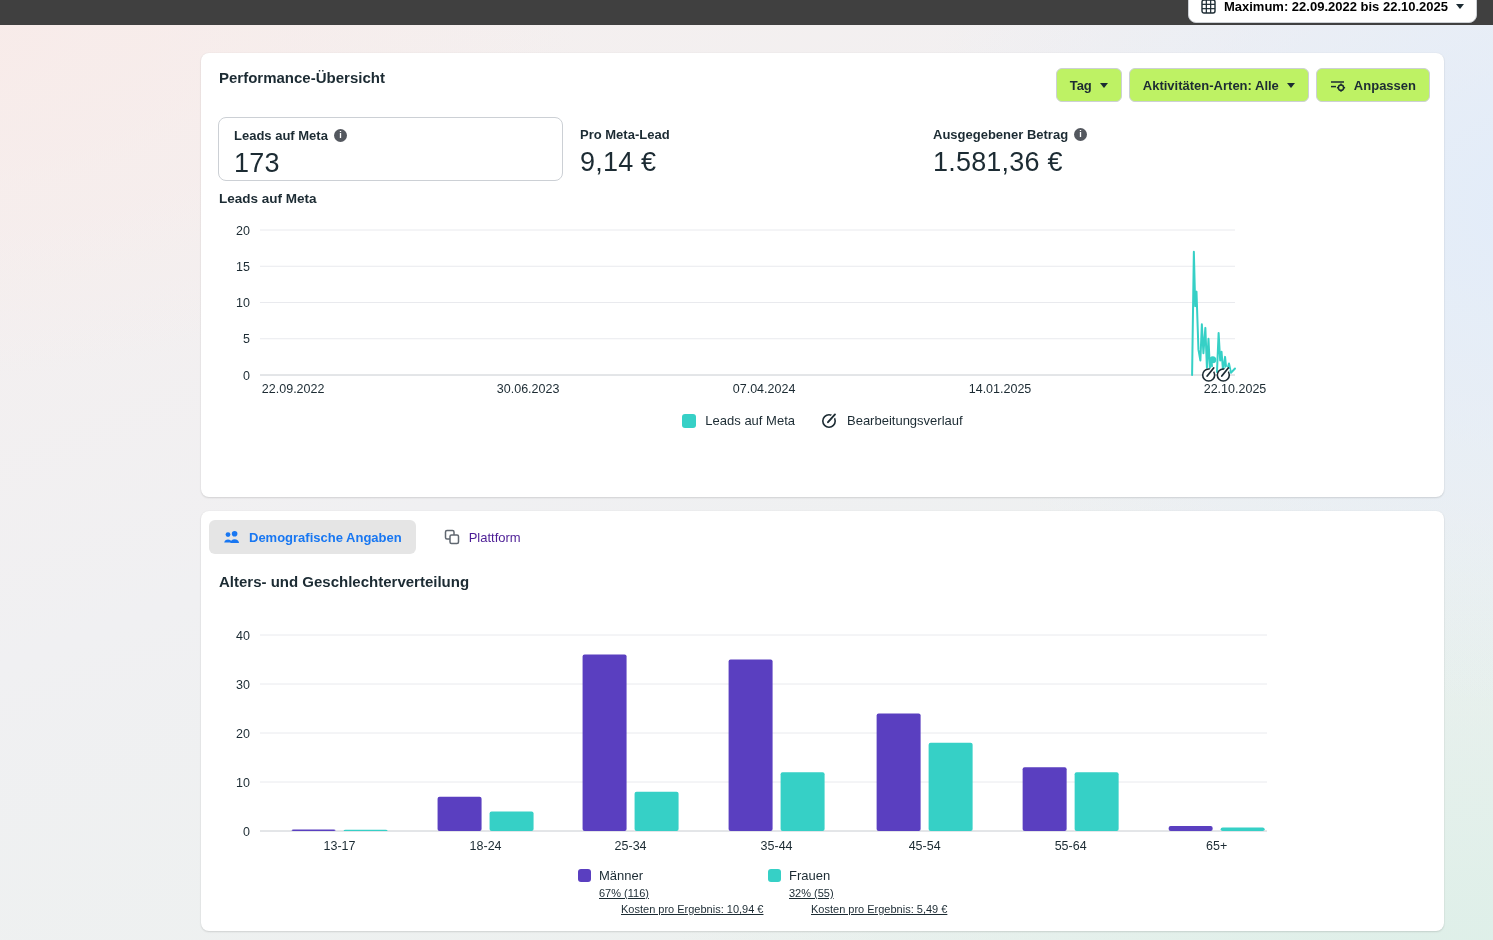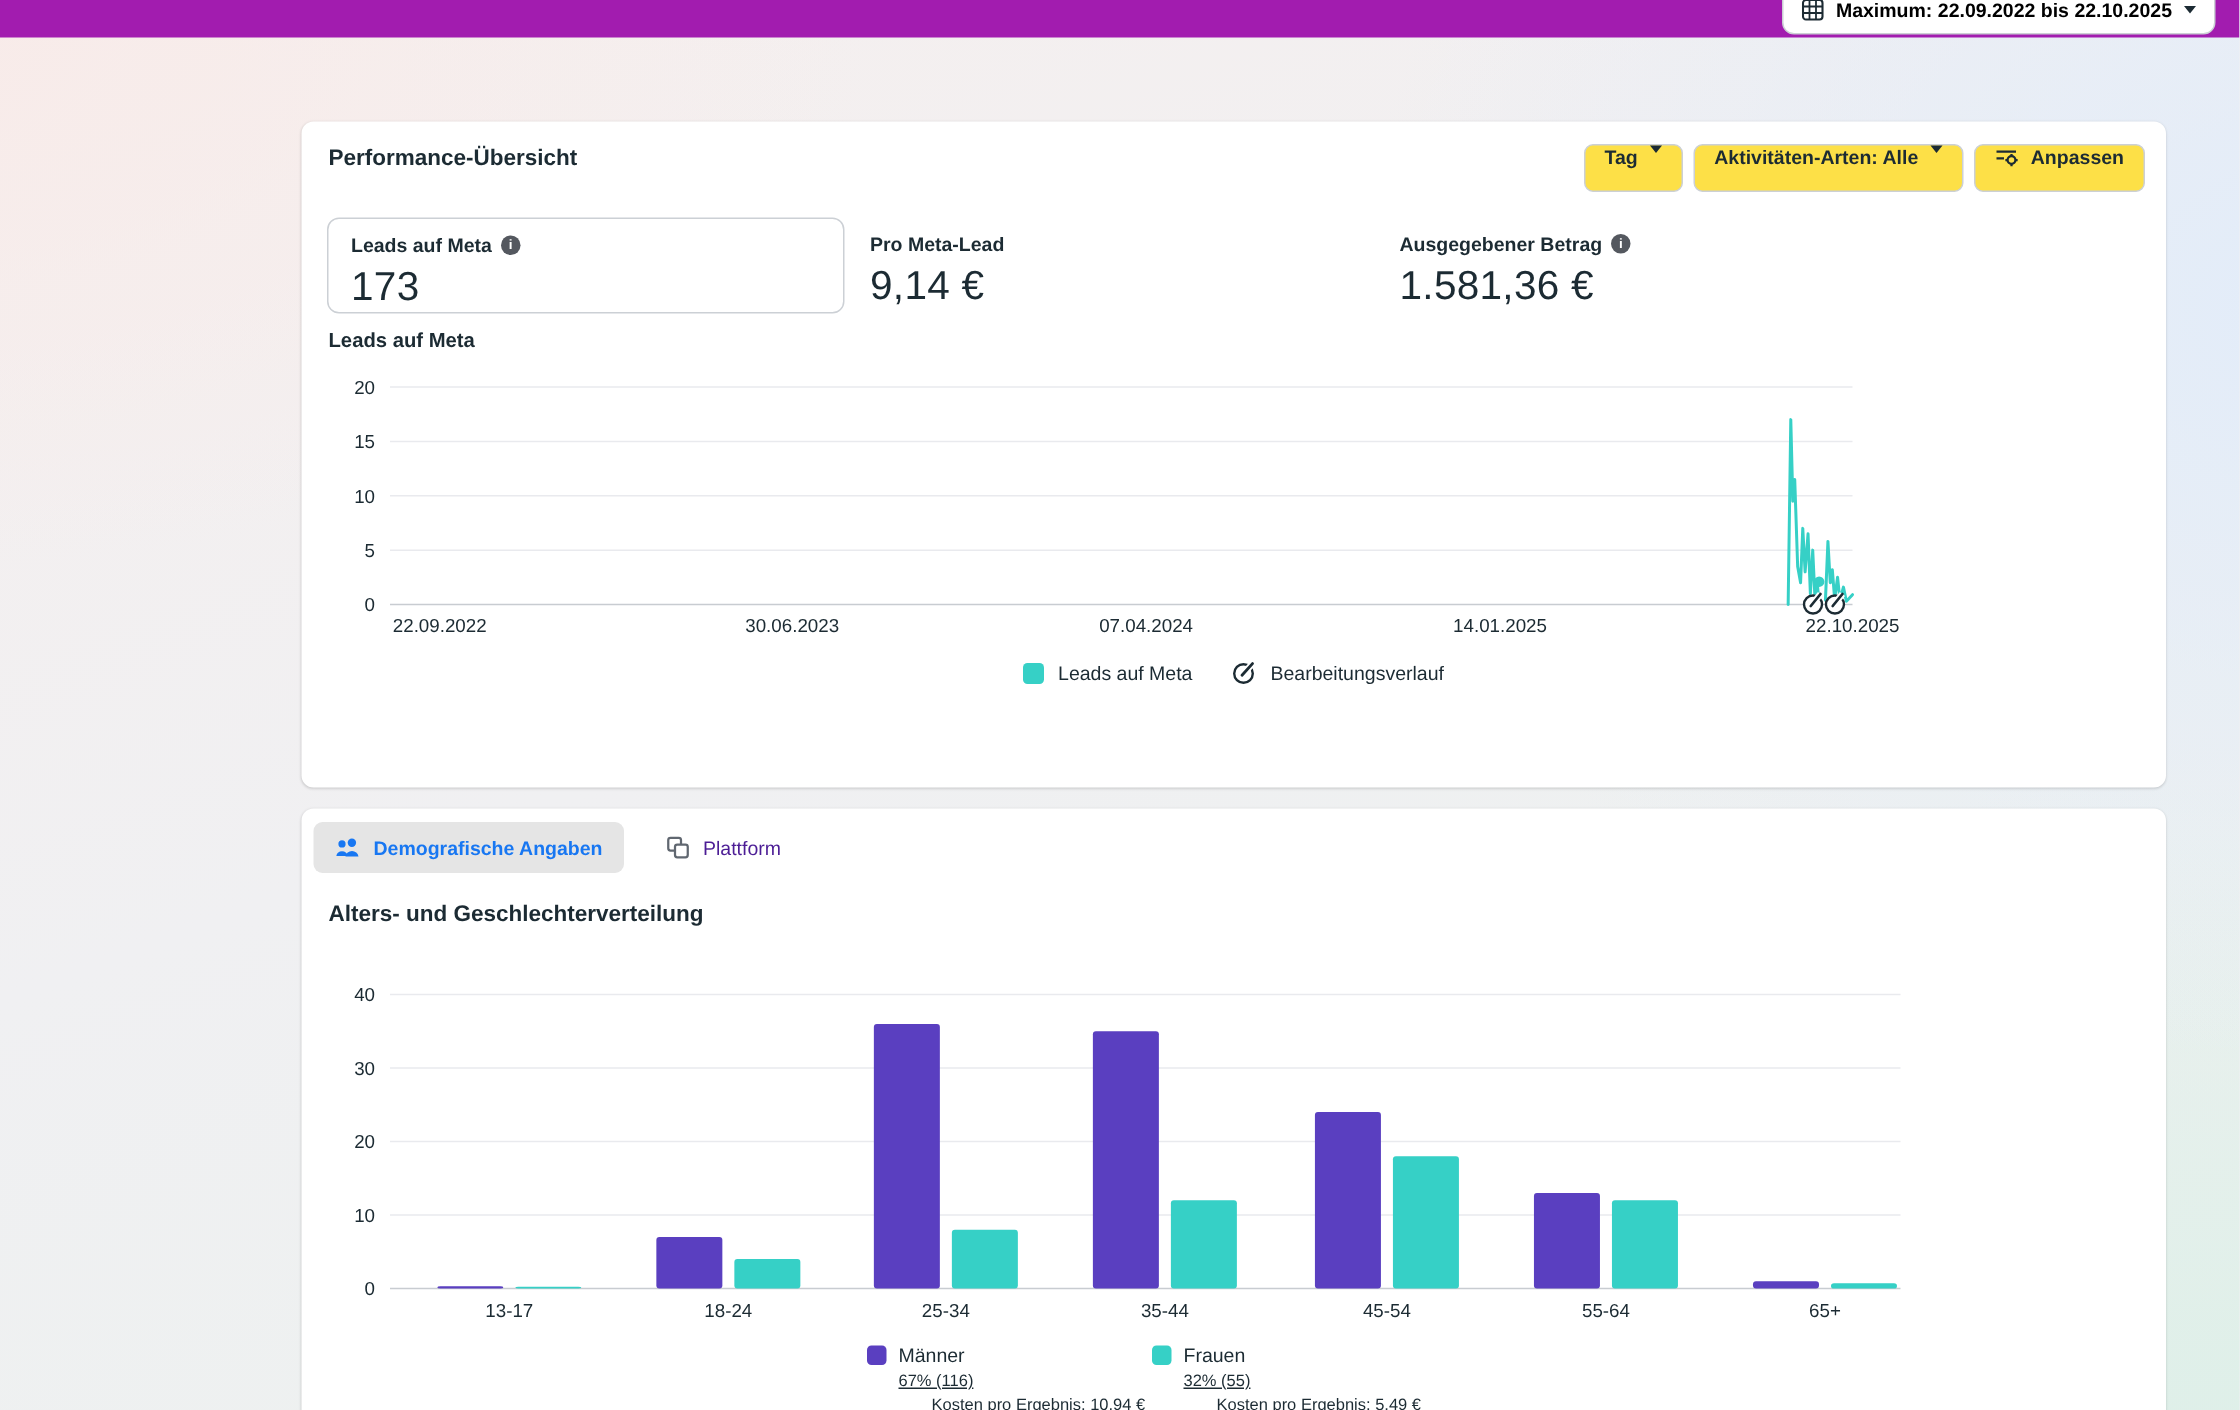--- a/index.html
+++ b/index.html
@@ -8,39 +8,38 @@
     position:relative;
     font-family:"Liberation Sans","DejaVu Sans",sans-serif;
     color:#1c2b33;
     background-color:#f0f0f2;
     background-image:
       radial-gradient(1100px 620px at -4% 2%, #f8ebe9 0%, rgba(248,235,233,0) 58%),
       radial-gradient(1050px 820px at 104% 22%, #e2ecf9 0%, rgba(226,236,249,0) 62%),
       radial-gradient(1250px 720px at 100% 106%, #ddefe8 0%, rgba(221,239,232,0) 66%),
       linear-gradient(160deg, #f6efee 0%, #f0f0f2 45%, #ebf1ee 100%);
   }
-  .topbar { position:absolute; top:0; left:0; width:100%; height:25px; background:#a21caf; z-index:5; }
+  .topbar { position:absolute; top:0; left:0; width:100%; height:25px; background:#404040; z-index:5; }
   .daterange {
     position:absolute; top:-11px; right:16px; height:34px;
     display:flex; align-items:center; gap:8px; padding:0 12px;
     background:#fff; border:1px solid #ccd0d5; border-radius:8px;
     font-size:13px; font-weight:700; cursor:pointer;
   }
   .card {
     position:absolute; left:201px; width:1243px; background:#fff; border-radius:8px;
     box-shadow:0 1px 2px rgba(0,0,0,0.12), 0 0 2px rgba(0,0,0,0.05);
-    margin-top:28px;
   }
   .card1 { top:53px; height:444px; }
   .card2 { top:511px; height:420px; }
   .card-title { position:absolute; left:18px; top:16px; font-size:15px; font-weight:700; }
   .controls { position:absolute; top:15px; right:14px; display:flex; gap:7px; }
   .btn {
-    display:flex; gap:8px; height:32px; padding:0 13px;
-    background:#fde047; border:1px solid #ccd0d5; border-radius:6px;
+    display:flex; align-items:center; gap:8px; height:32px; padding:16px 13px;
+    background:#bef264; border:1px solid #ccd0d5; border-radius:6px;
     font-size:13px; font-weight:700; color:#1c2b33; cursor:pointer; white-space:nowrap;
   }
   .caret {
     width:0; height:0; border-left:4.5px solid transparent; border-right:4.5px solid transparent;
     border-top:5px solid #1c2b33; display:inline-block;
   }
   .metric-box {
     position:absolute; left:17px; top:64px; width:345px; height:64px;
     border:1px solid #ccd0d5; border-radius:8px; padding:10px 15px; cursor:pointer;
   }

